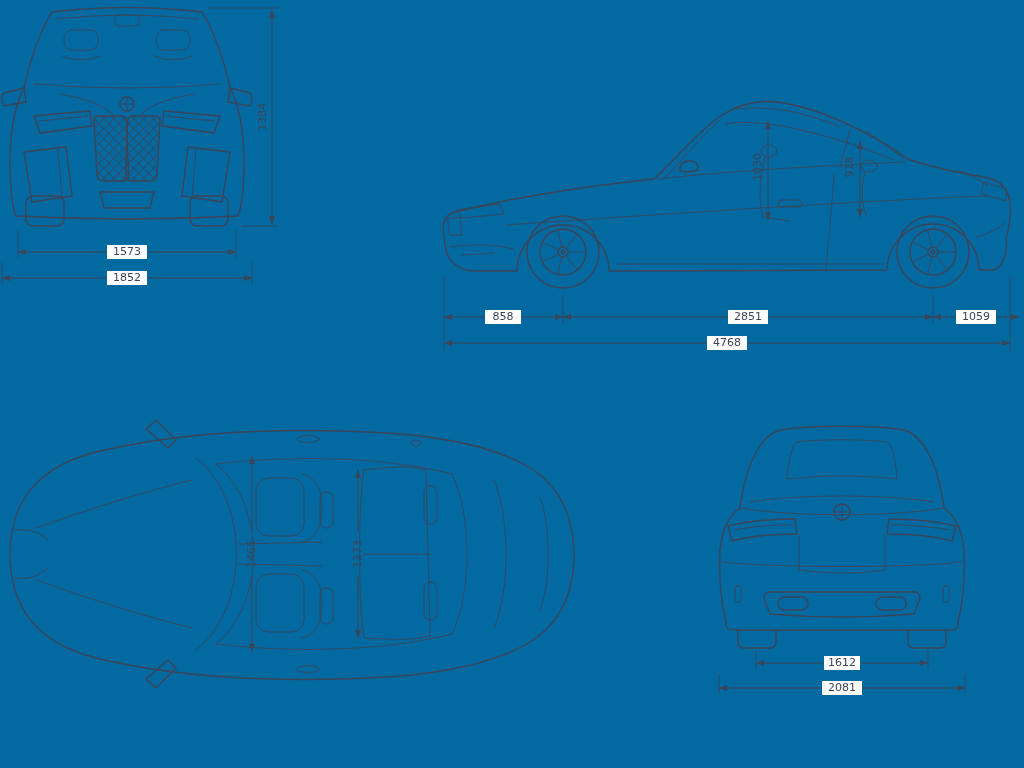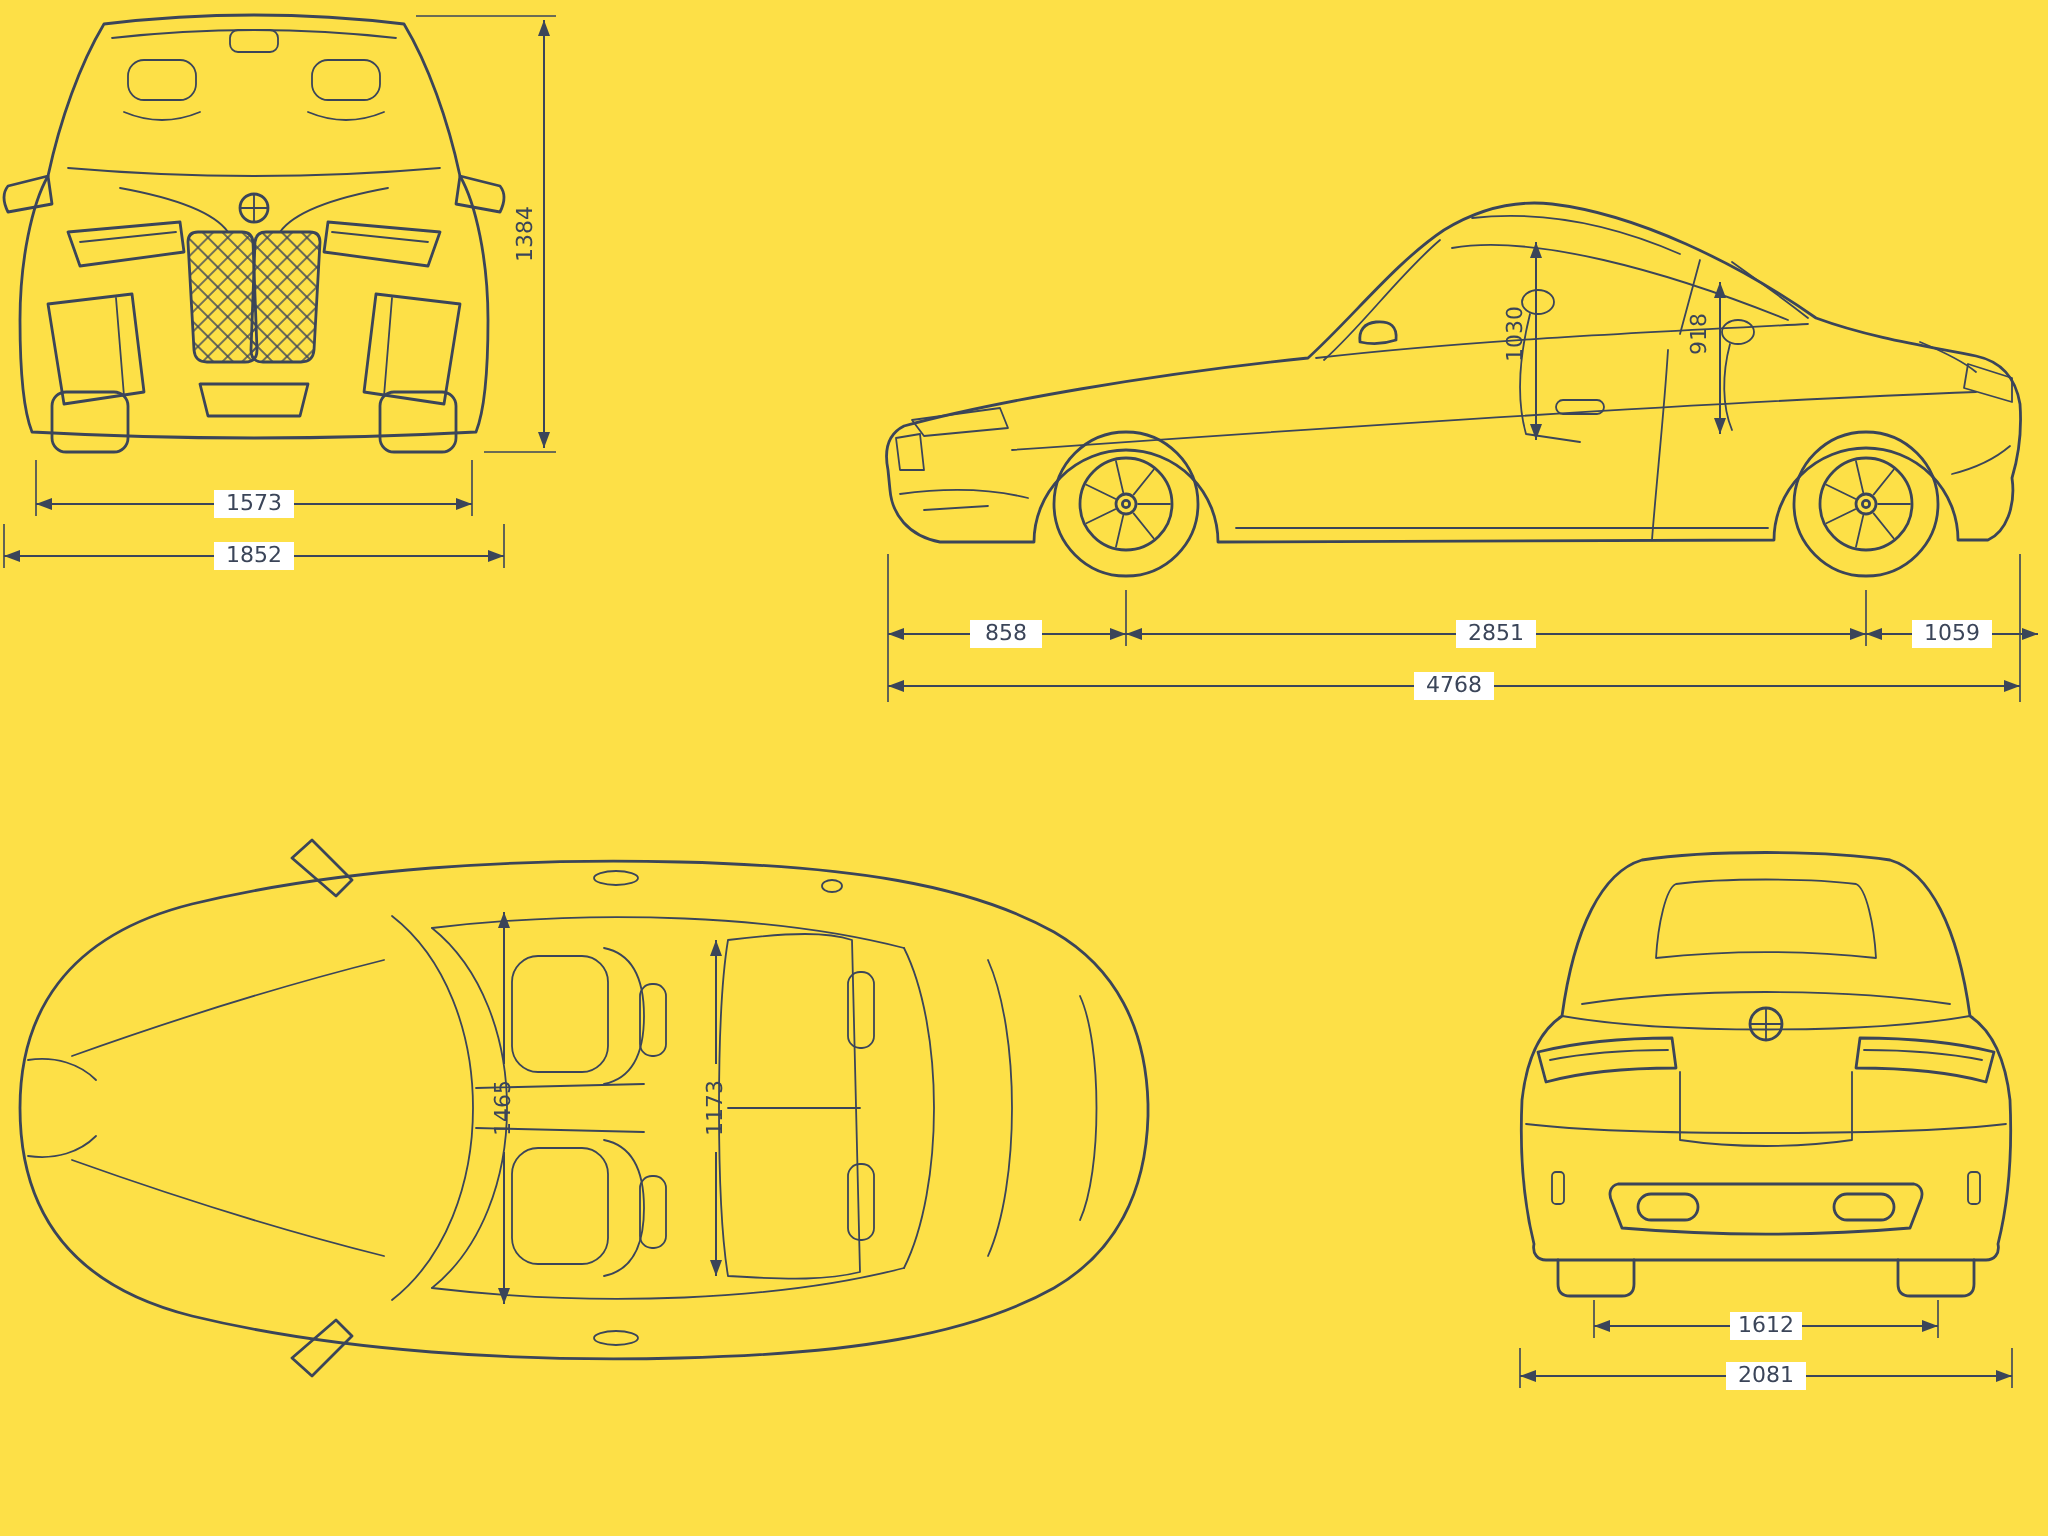--- a/index.html
+++ b/index.html
@@ -2,21 +2,21 @@
 <html><head>
 <meta charset="utf-8">
 <style>
   html, body {
     margin: 0; padding: 0;
     width: 1024px; height: 768px;
     background: #ffffff;
     overflow: hidden;
     font-family: "DejaVu Sans", sans-serif;
   }
-  .canvas { position: relative; width: 1024px; height: 768px; background: #fde047; }
+  .canvas { position: relative; width: 1024px; height: 768px; background: #0369a1; }
   .view { position: absolute; }
   svg { display: block; }
   .car   { stroke: #3b4559; fill: none; stroke-width: 1.4; stroke-linecap: round; stroke-linejoin: round; }
   .car .thin, .thin { stroke-width: 0.9; }
   .dimln { stroke: #3b4559; stroke-width: 1; fill: none; }
   .ext   { stroke: #3b4559; stroke-width: 0.8; fill: none; }
   .bg    { fill: #ffffff; stroke: none; }
   .dimlabel {
     font-family: "DejaVu Sans", sans-serif;
     font-size: 11px;
@@ -201,21 +201,21 @@
         <text class="dimlabel" transform="rotate(-90 252 142)" x="252" y="142">1465</text>
       </g>
       <g>
         <line class="dimln" x1="358" y1="120" x2="358" y2="58" marker-end="url(#tv-ar)"></line>
         <line class="dimln" x1="358" y1="164" x2="358" y2="226" marker-end="url(#tv-ar)"></line>
         <text class="dimlabel" transform="rotate(-90 358 142)" x="358" y="142">1173</text>
       </g>
     </svg>
   </div>
 
-  <div class="view" style="left:743px; top:420px; width:280px; height:300px;text-decoration:underline;">
+  <div class="view" style="left:702px; top:420px; width:280px; height:300px;text-decoration:underline;">
     <svg width="280" height="300" viewBox="0 0 280 300">
       <defs>
         <marker id="rv-ar" viewBox="0 0 8 8" refX="8" refY="4" markerWidth="8" markerHeight="8" orient="auto-start-reverse" markerUnits="userSpaceOnUse">
           <path d="M0,1 L8,4 L0,7 Z" fill="#3b4559"></path>
         </marker>
       </defs>
 
       <g class="car">
         <path d="M78,10 C110,5 170,5 202,10 C222,16 236,44 242,88 C254,96 260,112 262,130 C263,152 262,178 256,202 C257,207 254,210 250,210 L30,210 C26,210 23,207 24,202 C18,178 17,152 18,130 C20,112 26,96 38,88 C44,44 58,16 78,10 Z"></path>
         <path class="thin" d="M38,88 C90,97 190,97 242,88"></path>

